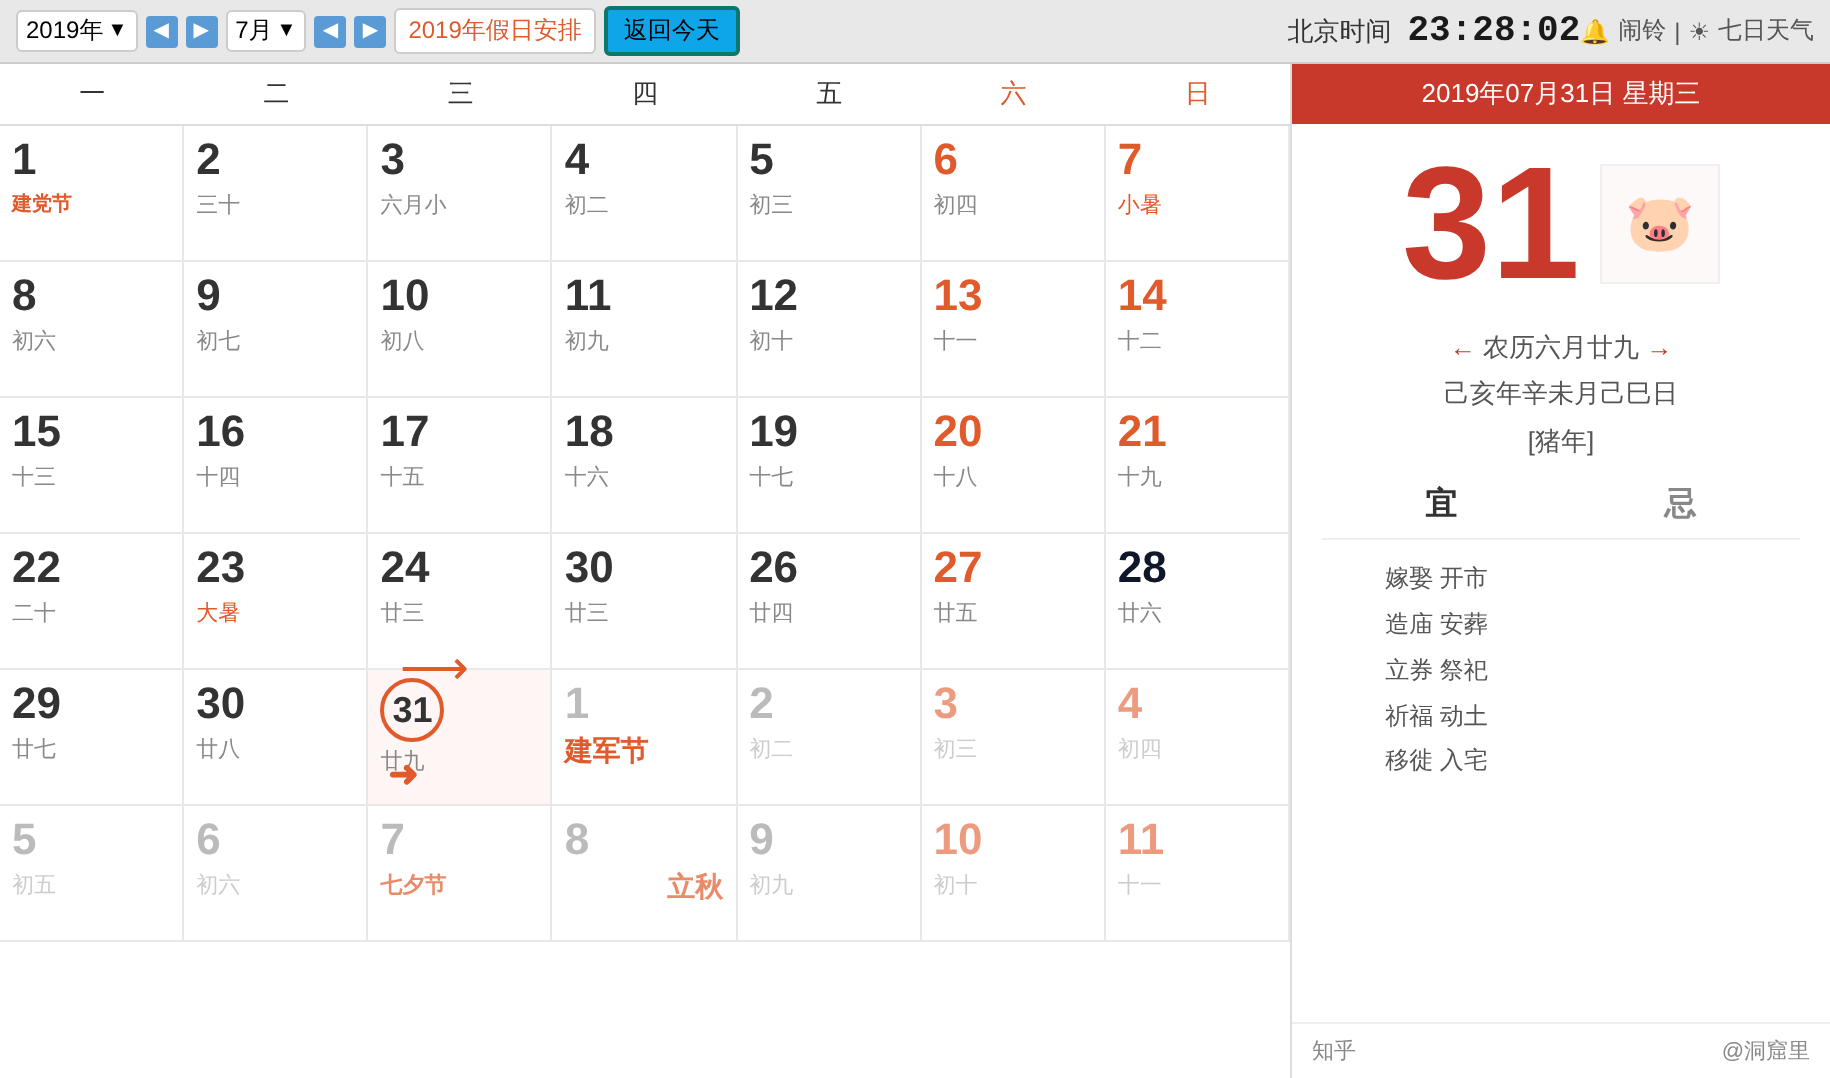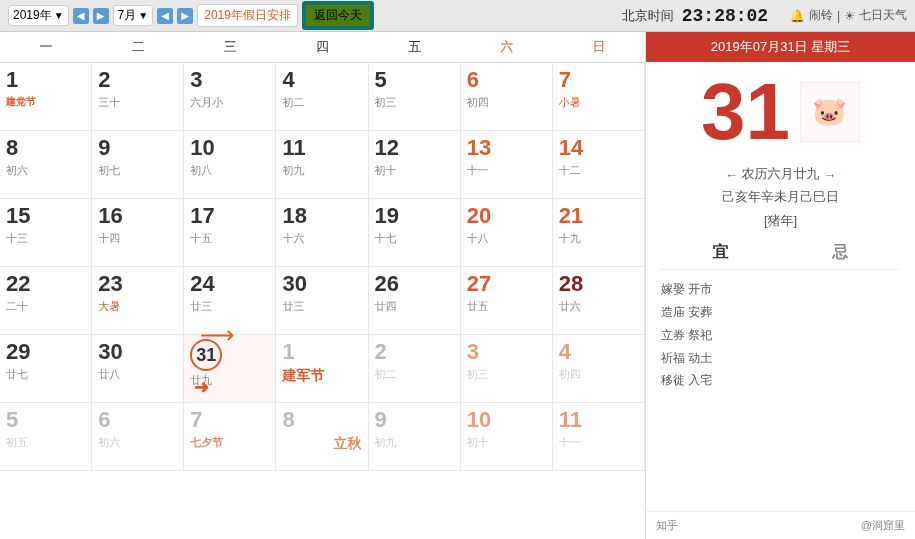--- a/index.html
+++ b/index.html
@@ -21,21 +21,21 @@
     }
 
     
     .top-bar {
       display: flex;
       align-items: center;
       background: #e8e8e8;
       padding: 4px 8px;
       border-bottom: 1px solid #ccc;
       height: 32px;
-      gap: 22px;
+      gap: 0;
     }
 
     .year-selector, .month-selector {
       display: flex;
       align-items: center;
       background: #fff;
       border: 1px solid #ccc;
       border-radius: 3px;
       padding: 1px 4px;
       font-size: 12px;
@@ -61,22 +61,22 @@
       background: #fff;
       border: 1px solid #ccc;
       border-radius: 3px;
       padding: 2px 6px;
       font-size: 12px;
       cursor: pointer;
       color: #e05a2b;
     }
 
     .today-btn {
-      background: #4d7c0f;
-      border: 4px solid #0f766e;
+      background: #0ea5e9;
+      border: 2px solid #0f766e;
       border-radius: 3px;
       padding: 2px 8px;
       font-size: 12px;
       cursor: pointer;
     }
 
     .top-bar-spacer { flex: 1; }
 
     .clock-area {
       display: flex;
@@ -281,20 +281,21 @@
     }
 
     .yi-col, .ji-col {
       flex: 1;
     }
 
     .yi-item {
       font-size: 12px;
       color: #555;
       line-height: 1.9;
+      text-align: center;
     }
 
     .right-footer {
       margin-top: auto;
       padding: 6px 10px;
       display: flex;
       justify-content: space-between;
       font-size: 11px;
       color: #888;
       border-top: 1px solid #eee;
@@ -475,21 +476,21 @@
           </div>
           <div class="cal-cell">
             <div class="day-num">26</div>
             <div class="lunar-day">廿四</div>
           </div>
           <div class="cal-cell">
             <div class="day-num" style="color:#e05a2b;">27</div>
             <div class="lunar-day">廿五</div>
           </div>
           <div class="cal-cell">
-            <div class="day-num" style="color:#7f1d1d;">28</div>
+            <div class="day-num" style="color:#0f172a;">28</div>
             <div class="lunar-day">廿六</div>
           </div>
 
           <div class="cal-cell">
             <div class="day-num">29</div>
             <div class="lunar-day">廿七</div>
           </div>
           <div class="cal-cell">
             <div class="day-num">30</div>
             <div class="lunar-day">廿八</div>

